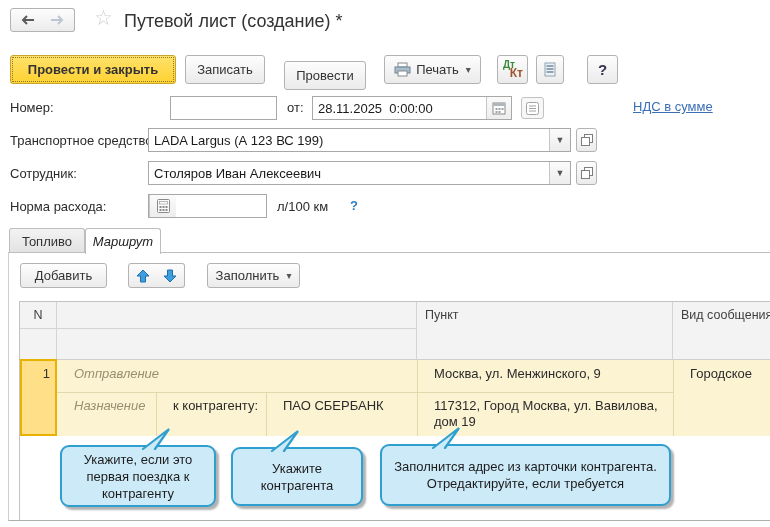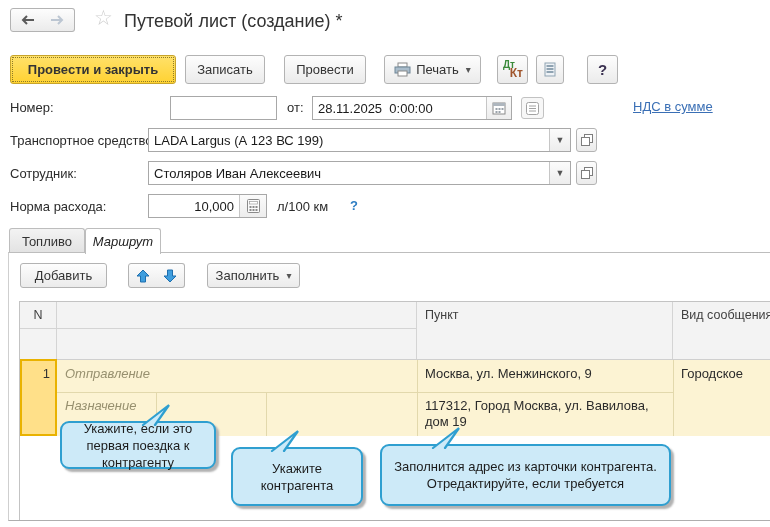--- a/index.html
+++ b/index.html
@@ -26,21 +26,21 @@
        border-radius:3px 3px 0 0;}
   .tab-inactive{background:linear-gradient(180deg,#f3f3f3,#e2e2e2);color:#333;}
   .tab-active{background:#fff;height:26px;z-index:3;color:#222;font-style:italic;}
   .frame{position:absolute;left:8px;top:252px;width:762px;height:267px;
        border-left:1px solid #cfcfcf;border-top:1px solid #bdbdbd;border-bottom:1px solid #aeaeae;
        background:#fff;z-index:1;}
   .grid{position:absolute;left:19px;top:301px;width:751px;height:218px;background:#fff;
        border-top:1px solid #c3c3c3;border-left:1px solid #c3c3c3;z-index:2;}
   .th{position:absolute;box-sizing:border-box;background:#f3f3f3;font-size:12.5px;color:#3f3f3f;
       border-right:1px solid #d4d4d4;padding:6px 8px;}
-  .cell{position:absolute;box-sizing:border-box;font-size:13px;color:#2b2b2b;padding:6px 8px;overflow:hidden;}
+  .cell{position:absolute;box-sizing:border-box;font-size:13px;color:#2b2b2b;padding:6px 8px;overflow:hidden;margin-left:9px;}
   .it{font-style:italic;color:#97906f;}
   .vline{position:absolute;width:1px;background:#e2d8ac;}
   .hline{position:absolute;height:1px;background:#e2d8ac;}
   .callout{position:absolute;background:#cdeaf8;border:2px solid #2f9fd0;border-radius:9px;
        box-shadow:3px 3px 2px #b2b2b2;font-size:13px;line-height:17px;color:#1c1c1c;
        display:flex;align-items:center;justify-content:center;text-align:center;
        padding:4px 10px;box-sizing:border-box;z-index:5;}
   .tail{position:absolute;top:-20px;width:34px;height:23px;}
   .icon{display:inline-flex;align-items:center;justify-content:center;}
 </style>
@@ -61,21 +61,21 @@
       <svg width="16" height="10">
           <path d="M1,5 H12 M8,1 L12,5 L8,9" stroke="#bcc6d2" stroke-width="2" fill="none"></path>
         </svg>
     </span>
   </div>
   <span class="abs icon" style="left:94px;top:6px;font-size:21px;color:#cfcfcf;">☆</span>
   <div class="abs" style="left:124px;top:11px;font-size:18px;color:#333;">Путевой лист (создание) *</div>
 
   <div class="btn btn-primary" style="left:10px;top:55px;width:166px;height:29px;">Провести и закрыть</div>
   <div class="btn" style="left:185px;top:55px;width:80px;height:29px;">Записать</div>
-  <div class="btn" style="left:284px;top:55px;width:82px;height:29px;">Провести</div>
+  <div class="btn" style="left:284px;top:61px;width:82px;height:29px;">Провести</div>
   <div class="btn caret" style="left:384px;top:55px;width:97px;height:29px;">
     <span class="icon">
       <svg width="17" height="15">
         <rect x="4" y="1" width="9" height="4" fill="#fff" stroke="#8a8a8a"></rect>
         <rect x="1" y="5" width="15" height="6" fill="#a9bccb" stroke="#6e8596"></rect>
         <rect x="4" y="9" width="9" height="5" fill="#fff" stroke="#8a8a8a"></rect>
       </svg>
     </span>
     <span>Печать</span>
   </div>
@@ -155,21 +155,20 @@
     <span class="icon">
       <svg width="12" height="12">
         <rect x="3.5" y="0.5" width="8" height="8" fill="#fff" stroke="#7d7d7d"></rect>
         <rect x="0.5" y="3.5" width="8" height="8" fill="#fff" stroke="#7d7d7d"></rect>
       </svg>
     </span>
   </div>
 
   <div class="lbl" style="left:10px;top:199px;">Норма расхода:</div>
   <div class="field" style="left:148px;top:194px;width:119px;height:24px;">
-    <span class="txt num">10,000</span>
     <span class="sidebtn" style="width:26px;">
       <span class="icon">
         <svg width="13" height="14">
           <rect x="0.5" y="0.5" width="12" height="13" rx="1" fill="#fafafa" stroke="#8a8a8a"></rect>
           <rect x="2.5" y="2.5" width="8" height="2.5" fill="#fff" stroke="#9a9a9a" stroke-width="0.7"></rect>
           <rect x="2.5" y="7" width="2" height="2" fill="#8a8a8a"></rect>
             <rect x="5.5" y="7" width="2" height="2" fill="#8a8a8a"></rect>
           <rect x="8.5" y="7" width="2" height="2" fill="#8a8a8a"></rect>
             <rect x="2.5" y="10" width="2" height="2" fill="#8a8a8a"></rect>
           <rect x="5.5" y="10" width="2" height="2" fill="#8a8a8a"></rect>
@@ -220,31 +219,33 @@
 
     <div class="abs" style="left:0;top:58px;width:751px;height:76px;background:#fcf3d3;">
       <div class="abs" style="left:0;top:-1px;width:37px;height:77px;background:#ffe089;border:2px solid #e9b200;
                   font-size:13px;color:#333;text-align:right;padding:5px 5px 0 0;">1</div>
 
       <div class="cell it" style="left:37px;top:0;width:360px;height:32px;">Отправление</div>
       <div class="cell" style="left:397px;top:0;width:256px;height:32px;">Москва, ул. Менжинского, 9</div>
       <div class="cell it" style="left:37px;top:32px;width:99px;height:44px;">Назначение</div>
 
       <div class="cell" style="left:653px;top:0;width:98px;height:76px;">Городское</div>
+      <div class="cell" style="left:136px;top:32px;width:110px;height:44px;">к контрагенту:</div>
+      <div class="cell" style="left:246px;top:32px;width:151px;height:44px;">ПАО СБЕРБАНК</div>
       <div class="cell" style="left:397px;top:32px;width:256px;height:44px;line-height:16px;">117312, Город Москва, ул. Вавилова, дом 19</div>
 
       <div class="hline" style="left:37px;top:32px;width:616px;"></div>
       <div class="vline" style="left:136px;top:32px;height:44px;"></div>
       <div class="vline" style="left:246px;top:32px;height:44px;"></div>
       <div class="vline" style="left:397px;top:0;height:76px;"></div>
       <div class="vline" style="left:653px;top:0;height:76px;"></div>
     </div>
   </div>
 
-  <div class="callout" style="left:60px;top:421px;width:156px;height:48px;">
+  <div class="callout" style="left:60px;top:445px;width:156px;height:62px;">
     <svg class="tail" style="left:77px;" viewBox="0 0 34 23">
       <polygon points="4,22 30,2 16,22" fill="#cdeaf8"></polygon>
       <polyline points="4,22 30,2 16,22" fill="none" stroke="#2f9fd0" stroke-width="2.2" stroke-linecap="round"></polyline>
     </svg>
     <span>Укажите, если это первая поездка к контрагенту</span>
   </div>
   <div class="callout" style="left:231px;top:447px;width:132px;height:59px;">
     <svg class="tail" style="left:35px;" viewBox="0 0 34 23">
       <polygon points="4,22 30,2 16,22" fill="#cdeaf8"></polygon>
       <polyline points="4,22 30,2 16,22" fill="none" stroke="#2f9fd0" stroke-width="2.2" stroke-linecap="round"></polyline>

